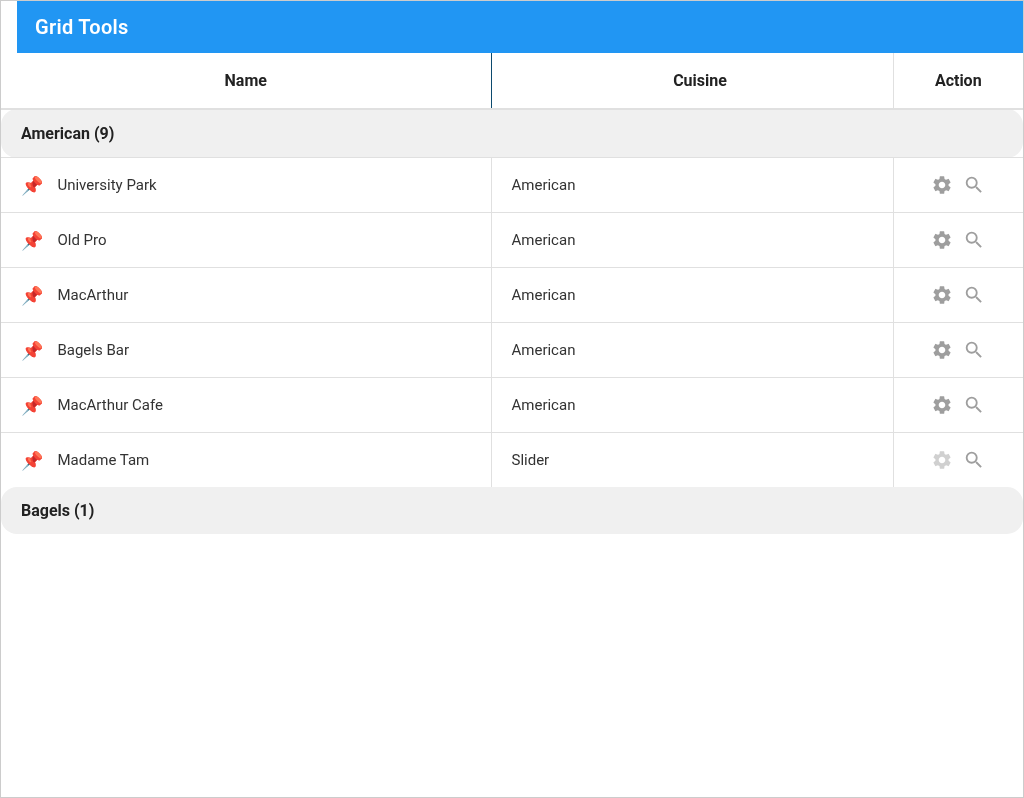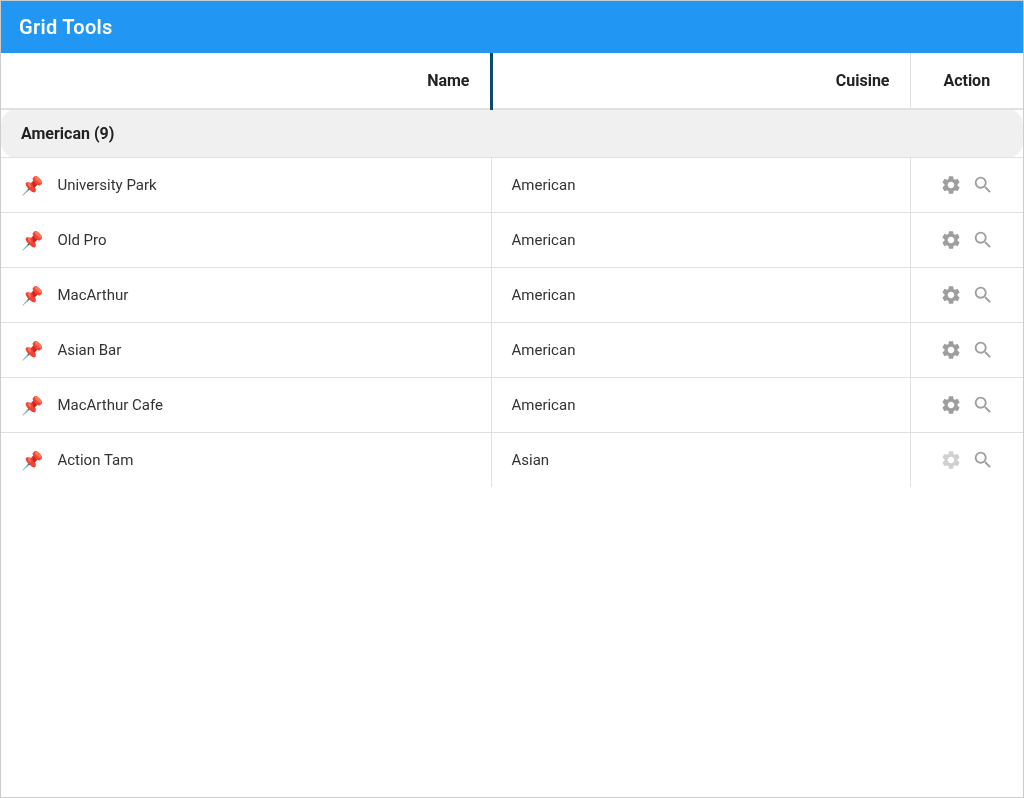--- a/index.html
+++ b/index.html
@@ -22,20 +22,21 @@
       border: 1px solid #ccc;
       display: flex;
       flex-direction: column;
     }
 
     .header {
       background: #2196F3;
       padding: 14px 18px;
       display: flex;
       align-items: center;
+      margin-left: 16px;
     }
 
     .header-title {
       color: #fff;
       font-size: 20px;
       font-weight: 600;
       letter-spacing: 0.3px;
     }
 
     .table-container {
@@ -48,36 +49,36 @@
       width: 100%;
       border-collapse: collapse;
     }
 
     thead tr {
       border-bottom: 2px solid #e0e0e0;
     }
 
     thead th {
       padding: 18px 20px;
-      text-align: right;
+      text-align: center;
       font-size: 16px;
       font-weight: 700;
       color: #222;
       background: #fff;
     }
 
     thead th.col-cuisine {
-      border-left: 3px solid #0c4a6e;
+      border-left: 1px solid #0c4a6e;
       padding-left: 36px;
     }
 
     thead th.col-action {
       border-left: 1px solid #e0e0e0;
       text-align: center;
-      width: 113px;
+      width: 130px;
     }
 
     thead th.col-name {
       width: 490px;
     }
 
     .group-row td {
       background: #f0f0f0;
       padding: 14px 20px;
       font-size: 16px;
@@ -214,21 +215,21 @@
         <svg class="icon-search" viewBox="0 0 24 24" fill="#9e9e9e" xmlns="http://www.w3.org/2000/svg">
       <path d="M15.5 14h-.79l-.28-.27A6.471 6.471 0 0 0 16 9.5 6.5 6.5 0 1 0 9.5 16c1.61 0 3.09-.59 4.23-1.57l.27.28v.79l5 4.99L20.49 19l-4.99-5zm-6 0C7.01 14 5 11.99 5 9.5S7.01 5 9.5 5 14 7.01 14 9.5 11.99 14 9.5 14z"></path>
     </svg>
       </div>
             </td>
           </tr>
           <tr class="data-row">
             <td class="col-name">
               <div class="name-cell">
         <span class="pin-icon" style="font-style:normal;transform:none;font-size:18px;">📌</span>
-        <span>Asian Bar</span>
+        <span>Bagels Bar</span>
       </div>
             </td>
             <td class="col-cuisine">American</td>
             <td class="col-action">
               <div class="action-icons">
         <svg class="icon-gear" viewBox="0 0 24 24" fill="#9e9e9e" xmlns="http://www.w3.org/2000/svg">
       <path d="M19.14 12.94c.04-.3.06-.61.06-.94s-.02-.64-.07-.94l2.03-1.58a.49.49 0 0 0 .12-.61l-1.92-3.32a.49.49 0 0 0-.59-.22l-2.39.96a6.94 6.94 0 0 0-1.62-.94l-.36-2.54a.484.484 0 0 0-.48-.41h-3.84c-.24 0-.43.17-.47.41l-.36 2.54c-.59.24-1.13.57-1.62.94l-2.39-.96a.49.49 0 0 0-.59.22L2.74 8.87a.48.48 0 0 0 .12.61l2.03 1.58c-.05.3-.07.62-.07.94s.02.64.07.94l-2.03 1.58a.49.49 0 0 0-.12.61l1.92 3.32c.12.22.37.29.59.22l2.39-.96c.5.38 1.03.7 1.62.94l.36 2.54c.05.24.24.41.48.41h3.84c.24 0 .44-.17.47-.41l.36-2.54c.59-.24 1.13-.56 1.62-.94l2.39.96c.22.08.47 0 .59-.22l1.92-3.32a.49.49 0 0 0-.12-.61l-2.01-1.58zM12 15.6c-1.98 0-3.6-1.62-3.6-3.6s1.62-3.6 3.6-3.6 3.6 1.62 3.6 3.6-1.62 3.6-3.6 3.6z"></path>
     </svg>
         <svg class="icon-search" viewBox="0 0 24 24" fill="#9e9e9e" xmlns="http://www.w3.org/2000/svg">
       <path d="M15.5 14h-.79l-.28-.27A6.471 6.471 0 0 0 16 9.5 6.5 6.5 0 1 0 9.5 16c1.61 0 3.09-.59 4.23-1.57l.27.28v.79l5 4.99L20.49 19l-4.99-5zm-6 0C7.01 14 5 11.99 5 9.5S7.01 5 9.5 5 14 7.01 14 9.5 11.99 14 9.5 14z"></path>
@@ -252,31 +253,34 @@
         <svg class="icon-search" viewBox="0 0 24 24" fill="#9e9e9e" xmlns="http://www.w3.org/2000/svg">
       <path d="M15.5 14h-.79l-.28-.27A6.471 6.471 0 0 0 16 9.5 6.5 6.5 0 1 0 9.5 16c1.61 0 3.09-.59 4.23-1.57l.27.28v.79l5 4.99L20.49 19l-4.99-5zm-6 0C7.01 14 5 11.99 5 9.5S7.01 5 9.5 5 14 7.01 14 9.5 11.99 14 9.5 14z"></path>
     </svg>
       </div>
             </td>
           </tr>
           <tr class="data-row">
             <td class="col-name">
               <div class="name-cell">
         <span class="pin-icon" style="font-style:normal;transform:none;font-size:18px;">📌</span>
-        <span>Action Tam</span>
-      </div>
-            </td>
-            <td class="col-cuisine">Asian</td>
+        <span>Madame Tam</span>
+      </div>
+            </td>
+            <td class="col-cuisine">Slider</td>
             <td class="col-action">
               <div class="action-icons">
         <svg class="icon-gear" viewBox="0 0 24 24" fill="#d0d0d0" xmlns="http://www.w3.org/2000/svg">
       <path d="M19.14 12.94c.04-.3.06-.61.06-.94s-.02-.64-.07-.94l2.03-1.58a.49.49 0 0 0 .12-.61l-1.92-3.32a.49.49 0 0 0-.59-.22l-2.39.96a6.94 6.94 0 0 0-1.62-.94l-.36-2.54a.484.484 0 0 0-.48-.41h-3.84c-.24 0-.43.17-.47.41l-.36 2.54c-.59.24-1.13.57-1.62.94l-2.39-.96a.49.49 0 0 0-.59.22L2.74 8.87a.48.48 0 0 0 .12.61l2.03 1.58c-.05.3-.07.62-.07.94s.02.64.07.94l-2.03 1.58a.49.49 0 0 0-.12.61l1.92 3.32c.12.22.37.29.59.22l2.39-.96c.5.38 1.03.7 1.62.94l.36 2.54c.05.24.24.41.48.41h3.84c.24 0 .44-.17.47-.41l.36-2.54c.59-.24 1.13-.56 1.62-.94l2.39.96c.22.08.47 0 .59-.22l1.92-3.32a.49.49 0 0 0-.12-.61l-2.01-1.58zM12 15.6c-1.98 0-3.6-1.62-3.6-3.6s1.62-3.6 3.6-3.6 3.6 1.62 3.6 3.6-1.62 3.6-3.6 3.6z"></path>
     </svg>
         <svg class="icon-search" viewBox="0 0 24 24" fill="#9e9e9e" xmlns="http://www.w3.org/2000/svg">
       <path d="M15.5 14h-.79l-.28-.27A6.471 6.471 0 0 0 16 9.5 6.5 6.5 0 1 0 9.5 16c1.61 0 3.09-.59 4.23-1.57l.27.28v.79l5 4.99L20.49 19l-4.99-5zm-6 0C7.01 14 5 11.99 5 9.5S7.01 5 9.5 5 14 7.01 14 9.5 11.99 14 9.5 14z"></path>
     </svg>
       </div>
             </td>
+          </tr>
+          <tr class="group-row">
+            <td colspan="3">Bagels (1)</td>
           </tr>
         </tbody>
     </table>
   </div>
 </div>
 
 </body></html>

